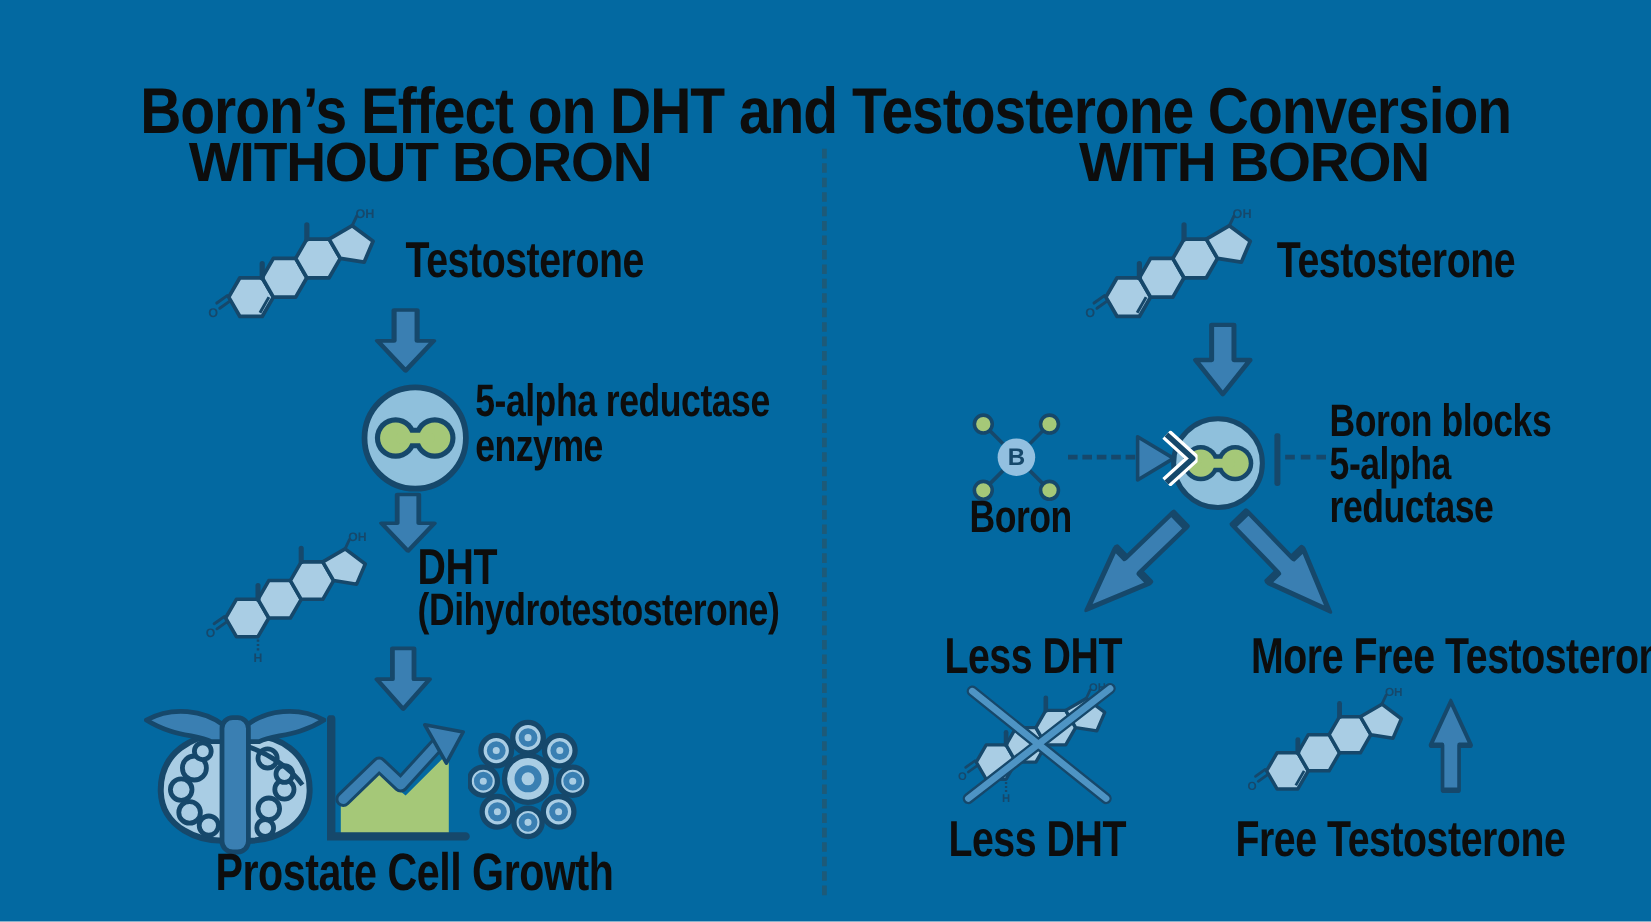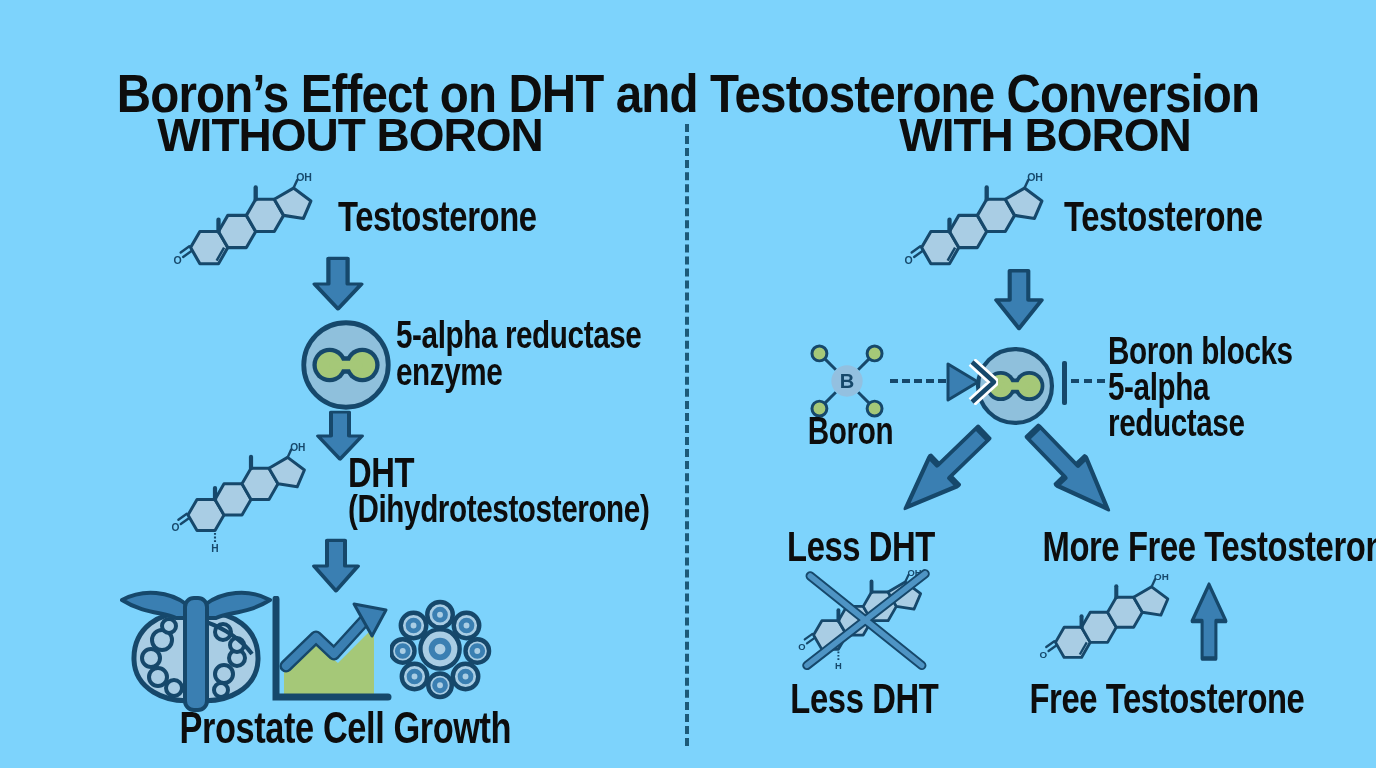--- a/index.html
+++ b/index.html
@@ -1,21 +1,21 @@
 <!DOCTYPE html>
 <html style="--molecule-fill: #a9cde4; --outline: #16486b; --arrow-fill: #3a7fb2; --enzyme-fill: #8fc0dc; --green: #a5c878; --boron-fill: #93c0e0; --divider: #1d5a78; --text: #0d0d0d; --cross-blue: #4e94c4;"><head>
 <meta charset="utf-8">
 <style>
   :root{
     --molecule-fill:#a9cde4; --outline:#16486b; --arrow-fill:#3a7fb2;
     --enzyme-fill:#8fc0dc; --green:#a5c878; --boron-fill:#93c0e0;
     --divider:#1d5a78; --text:#0d0d0d; --cross-blue:#4e94c4;
   }
   html,body{margin:0;padding:0;background:#e8e8e8;}
-  .canvas{position:relative;width:1376px;height:768px;background:#7dd3fc;overflow:hidden;
+  .canvas{position:relative;width:1376px;height:768px;background:#0369a1;overflow:hidden;
           font-family:"Liberation Sans",sans-serif;margin:0 auto;}
   .abs{position:absolute;}
   .lbl{position:absolute;font-weight:700;color:var(--text);letter-spacing:-0.5px;
        white-space:nowrap;line-height:1.0;}
   .cond{transform:scaleX(0.78);transform-origin:center top;}
   .cond-lite{transform:scaleX(0.88);transform-origin:center top;}
   .from-left{transform-origin:left top;}
   .ctr{text-align:center;}
   .title{left:0;top:30px;width:1376px;font-size:54px;text-align:center;letter-spacing:-1px;}
   .hdr{position:absolute;top:108px;width:510px;font-size:46px;font-weight:700;

